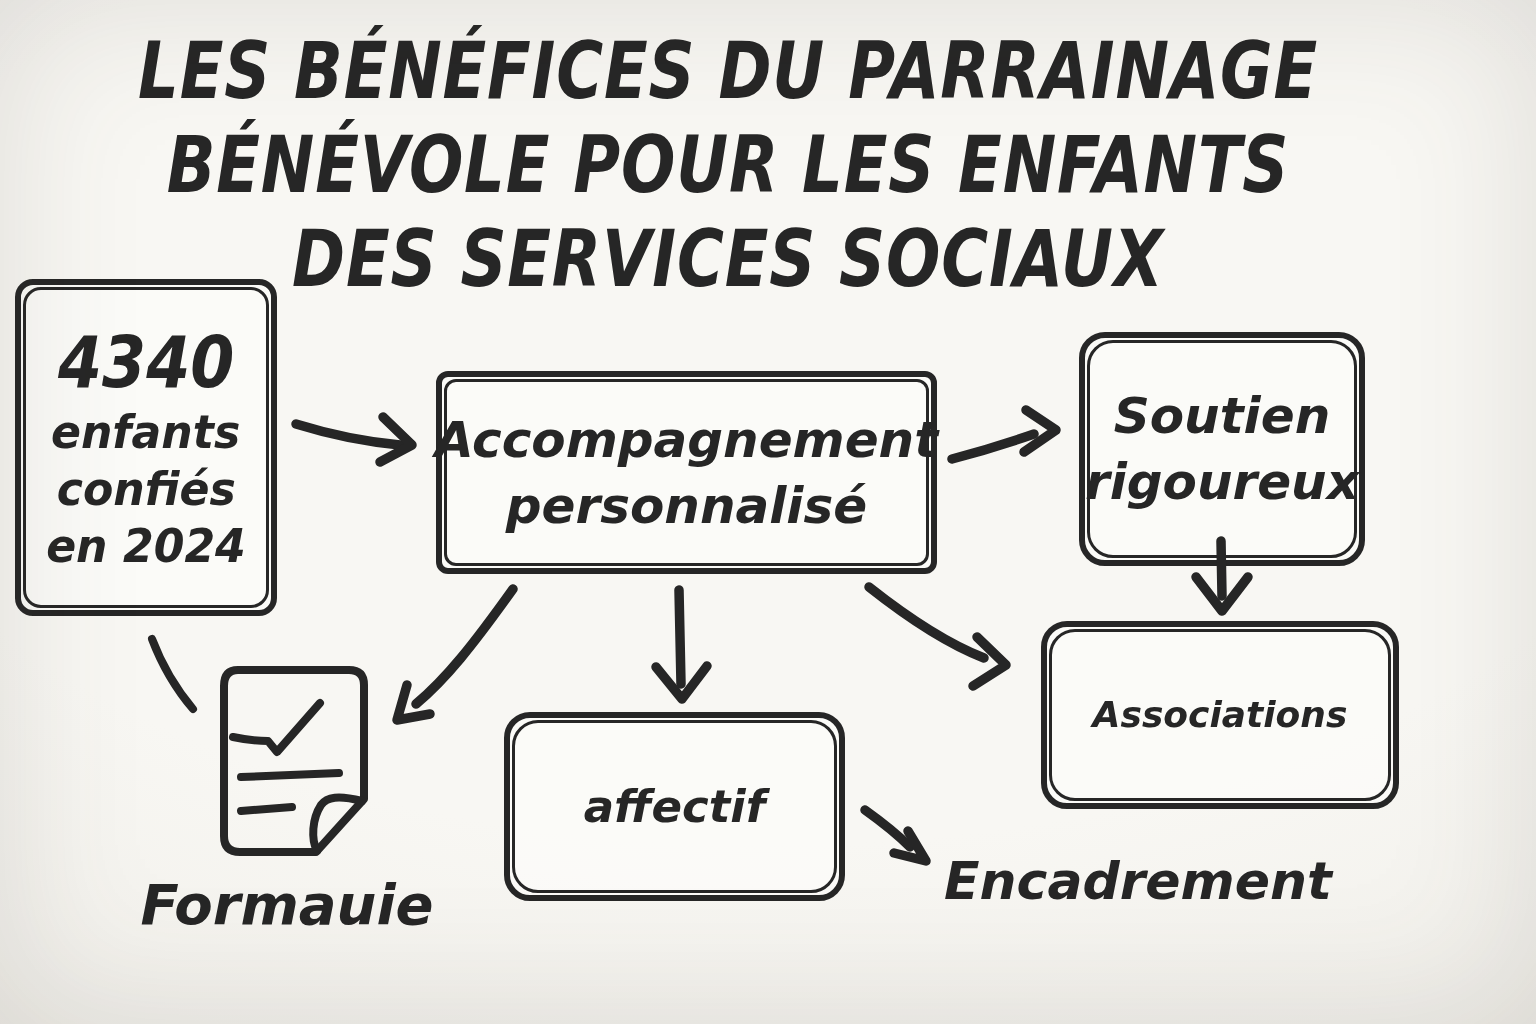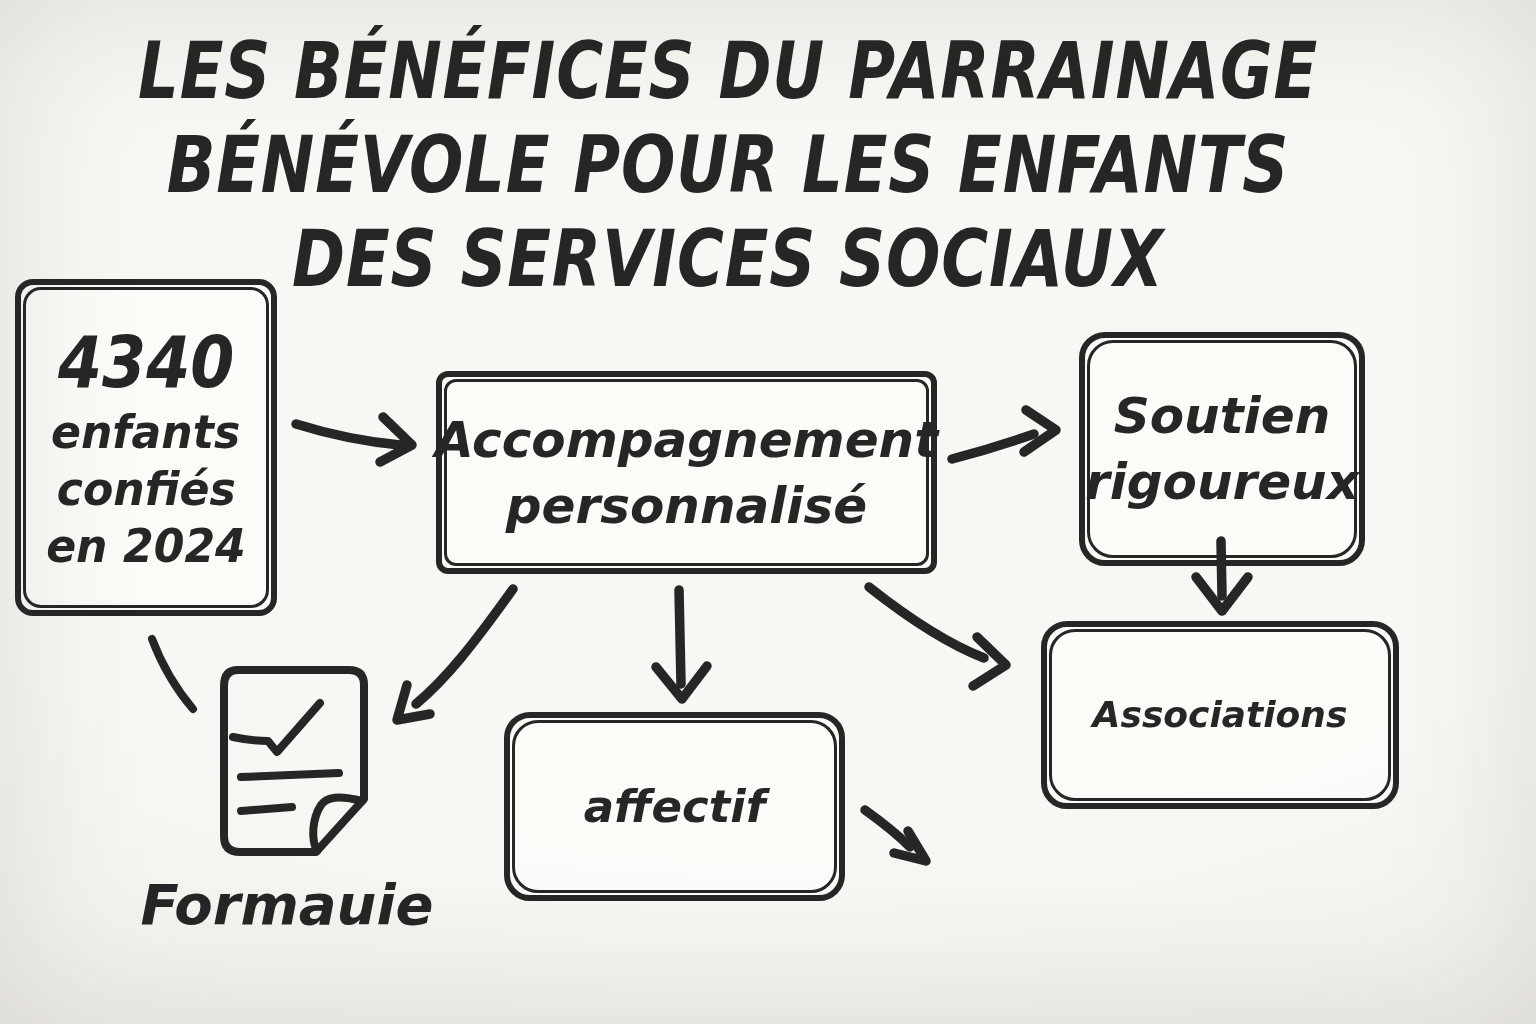--- a/index.html
+++ b/index.html
@@ -74,20 +74,21 @@
     <div>Associations</div>
   </div>
 
   <div class="node" id="box-integration">
     <div>affectif</div>
   </div>
 
   <div class="caption" id="label-formauie">Formauie</div>
 
   <div class="caption" id="label-encadrement">
+    <div>Encadrement</div>
   </div>
 
   <svg class="overlay" viewBox="0 0 1536 1024">
 
     <g>
       <path class="stroke" d="M296,424 C338,437 368,442 400,445"></path>
       <path class="stroke" d="M383,417 L412,445 L380,462"></path>
     </g>
 
     <g>

